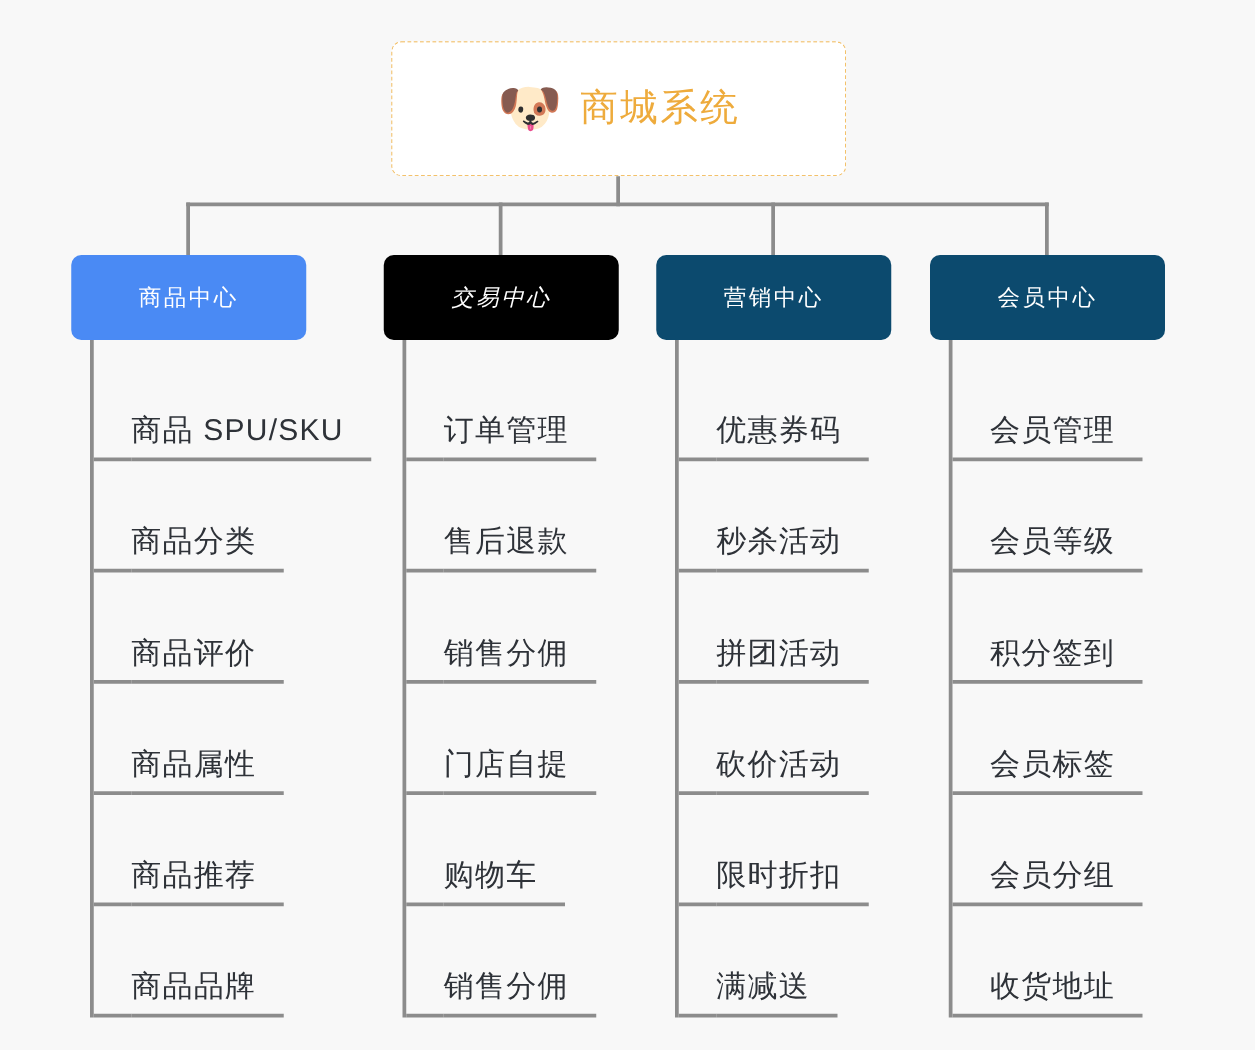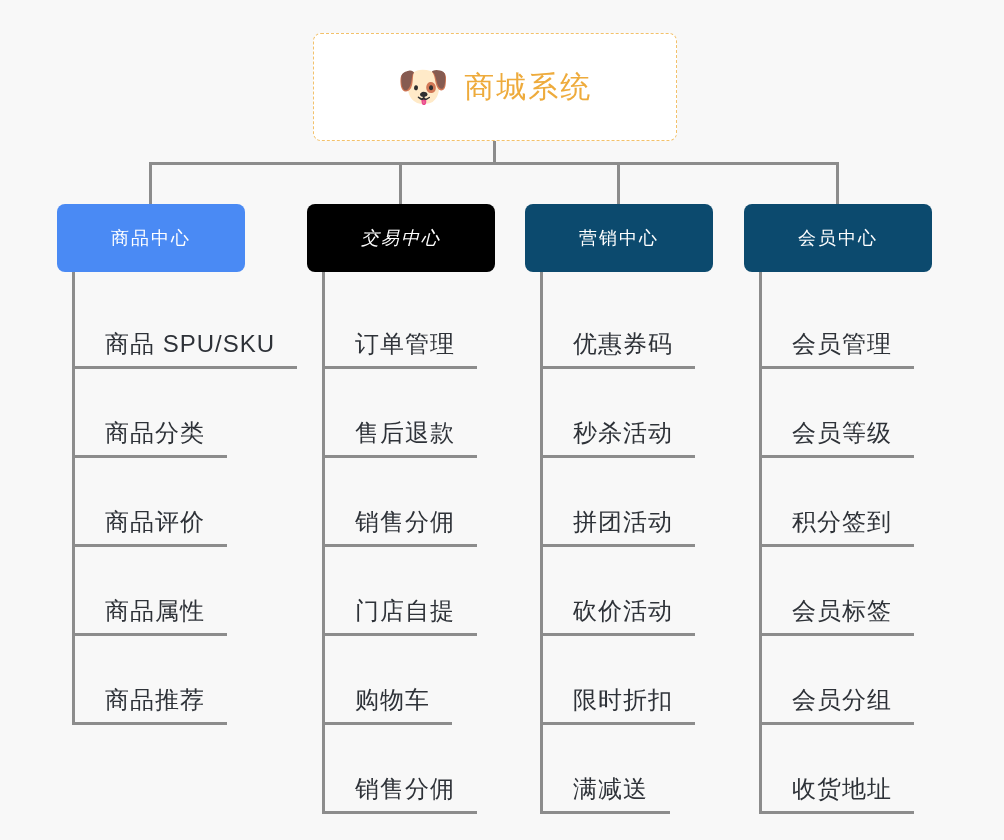--- a/index.html
+++ b/index.html
@@ -144,20 +144,23 @@
         </div>
       <div class="leaf">
           <span class="leaf-label" style="border-bottom-color: rgb(140, 140, 140);">商品评价</span>
         </div>
       <div class="leaf">
           <span class="leaf-label" style="border-bottom-color: rgb(140, 140, 140);">商品属性</span>
         </div>
       <div class="leaf">
           <span class="leaf-label" style="border-bottom-color: rgb(140, 140, 140);">商品推荐</span>
         </div>
+      <div class="leaf">
+          <span class="leaf-label" style="border-bottom-color: rgb(140, 140, 140);">商品品牌</span>
+        </div>
     </div>
   </div>
 
   <div class="column" style="left:307px;">
     <div class="col-header" style="background: #000000; font-style: italic;">
       <span>交易中心</span>
     </div>
     <div class="leaf-list" style="border-left-color: rgb(140, 140, 140);">
       <div class="leaf">
           <span class="leaf-label" style="border-bottom-color: rgb(140, 140, 140);">订单管理</span>

